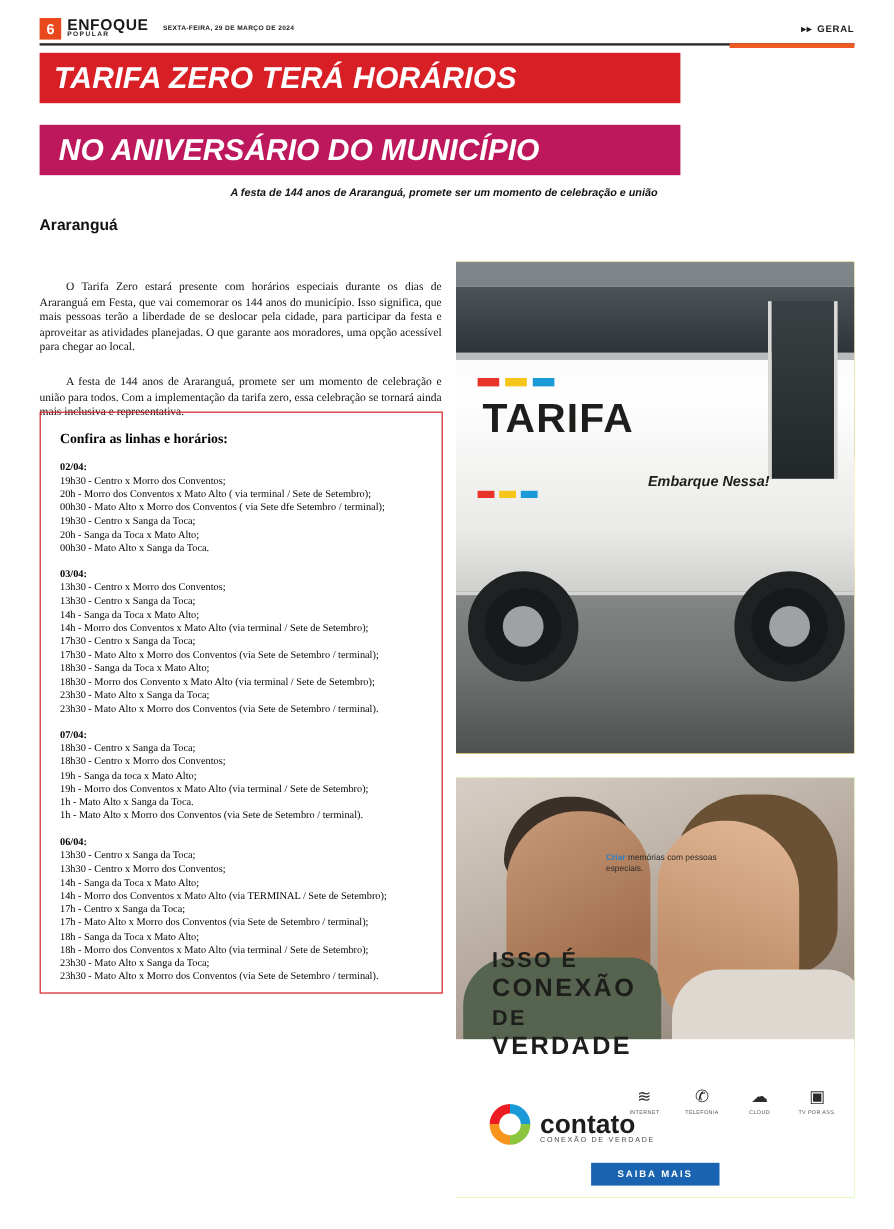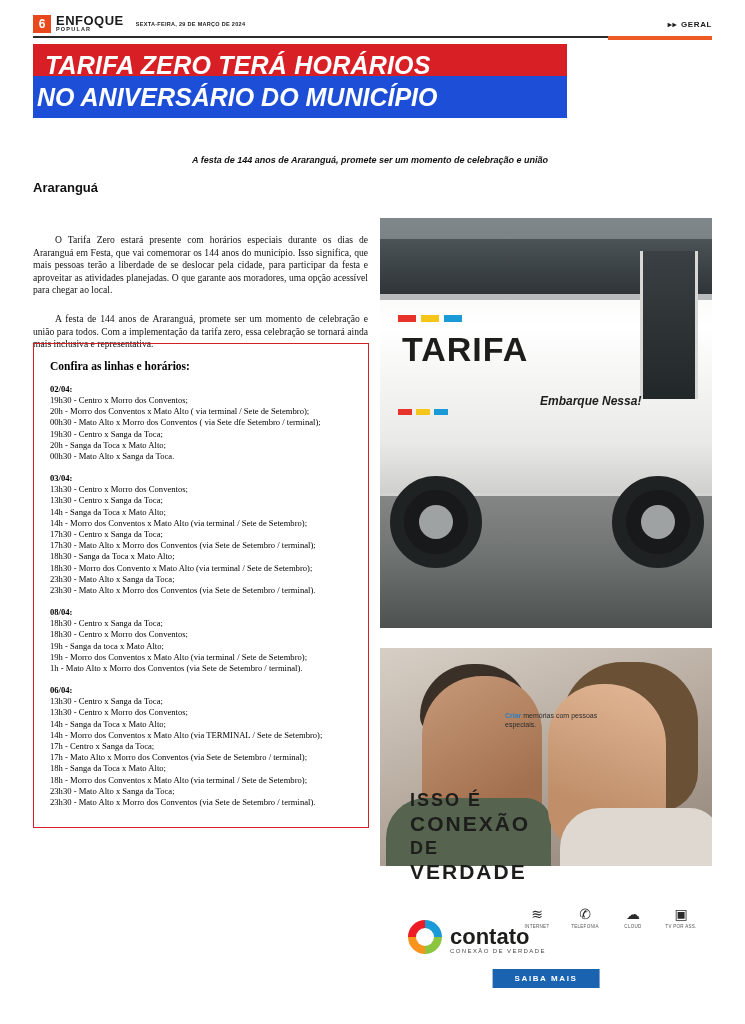--- a/index.html
+++ b/index.html
@@ -124,31 +124,31 @@
     padding: 0 0 0 12px;
     box-sizing: border-box;
   }
   .headline .l1 {
     display: block;
     height: 42px;
   }
   .headline-2 {
     position: absolute;
     left: 33px;
-    top: 76px;
+    top: 104px;
     width: 534px;
     height: 42px;
-    background: #1d4ed8;
+    background: #be185d;
     color: #fff;
     font-family: "Liberation Sans", sans-serif;
     font-weight: bold;
     font-style: italic;
     font-size: 25px;
     line-height: 42px;
-    padding-left: 4px;
+    padding-left: 16px;
     box-sizing: border-box;
   }
 
   
   .subhead {
     position: absolute;
     left: 150px;
     top: 155px;
     width: 440px;
     text-align: center;
@@ -556,25 +556,26 @@
           <div class="sched-line">14h - Sanga da Toca x Mato Alto;</div>
           <div class="sched-line">14h - Morro dos Conventos x Mato Alto (via terminal / Sete de Setembro);</div>
           <div class="sched-line">17h30 - Centro x Sanga da Toca;</div>
           <div class="sched-line">17h30 - Mato Alto x Morro dos Conventos (via Sete de Setembro / terminal);</div>
           <div class="sched-line">18h30 - Sanga da Toca x Mato Alto;</div>
           <div class="sched-line">18h30 - Morro dos Convento x Mato Alto (via terminal / Sete de Setembro);</div>
           <div class="sched-line">23h30 - Mato Alto x Sanga da Toca;</div>
           <div class="sched-line">23h30 - Mato Alto x Morro dos Conventos (via Sete de Setembro / terminal).</div>
         </div>
         <div class="sched-group">
-          <div class="sched-date">08/04:</div>
+          <div class="sched-date">07/04:</div>
           <div class="sched-line">18h30 - Centro x Sanga da Toca;</div>
           <div class="sched-line">18h30 - Centro x Morro dos Conventos;</div>
           <div class="sched-line">19h - Sanga da toca x Mato Alto;</div>
           <div class="sched-line">19h - Morro dos Conventos x Mato Alto (via terminal / Sete de Setembro);</div>
+          <div class="sched-line">1h - Mato Alto x Sanga da Toca.</div>
           <div class="sched-line">1h - Mato Alto x Morro dos Conventos (via Sete de Setembro / terminal).</div>
         </div>
         <div class="sched-group">
           <div class="sched-date">06/04:</div>
           <div class="sched-line">13h30 - Centro x Sanga da Toca;</div>
           <div class="sched-line">13h30 -  Centro x Morro dos Conventos;</div>
           <div class="sched-line">14h - Sanga da Toca x Mato Alto;</div>
           <div class="sched-line">14h - Morro dos Conventos x Mato Alto (via TERMINAL / Sete de Setembro);</div>
           <div class="sched-line">17h - Centro x Sanga da Toca;</div>
           <div class="sched-line">17h - Mato Alto x Morro dos Conventos (via Sete de Setembro / terminal);</div>

